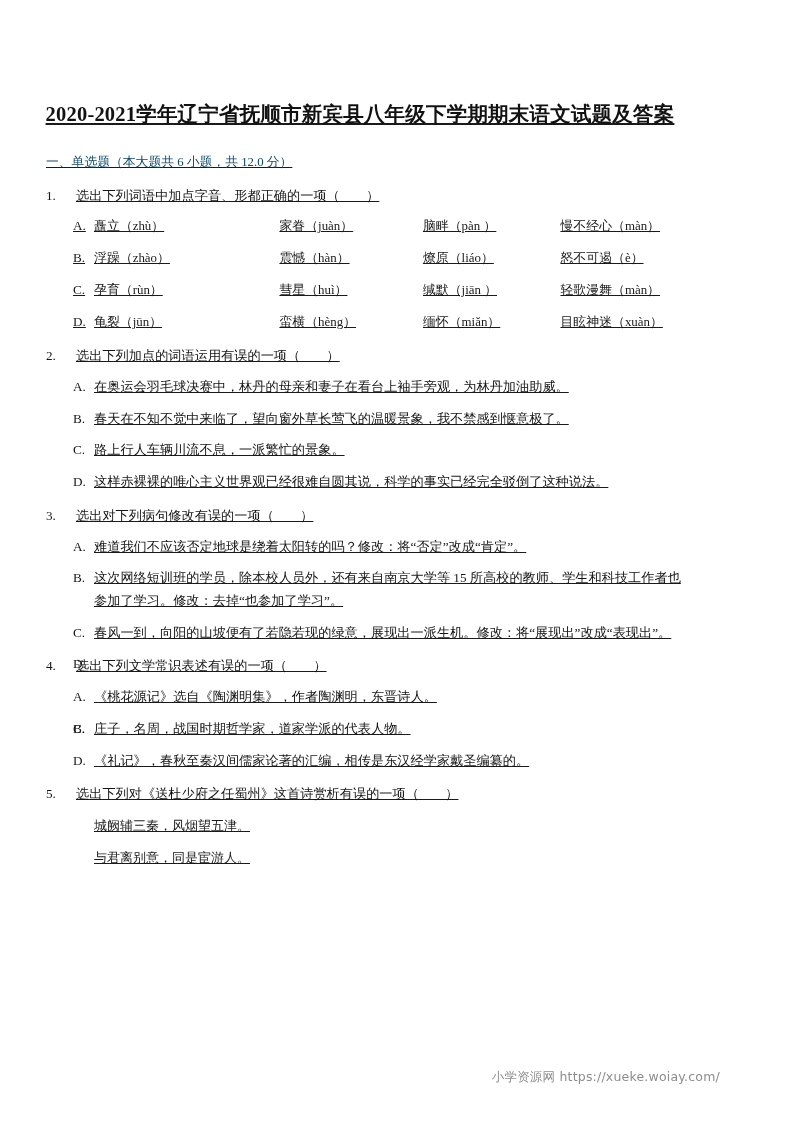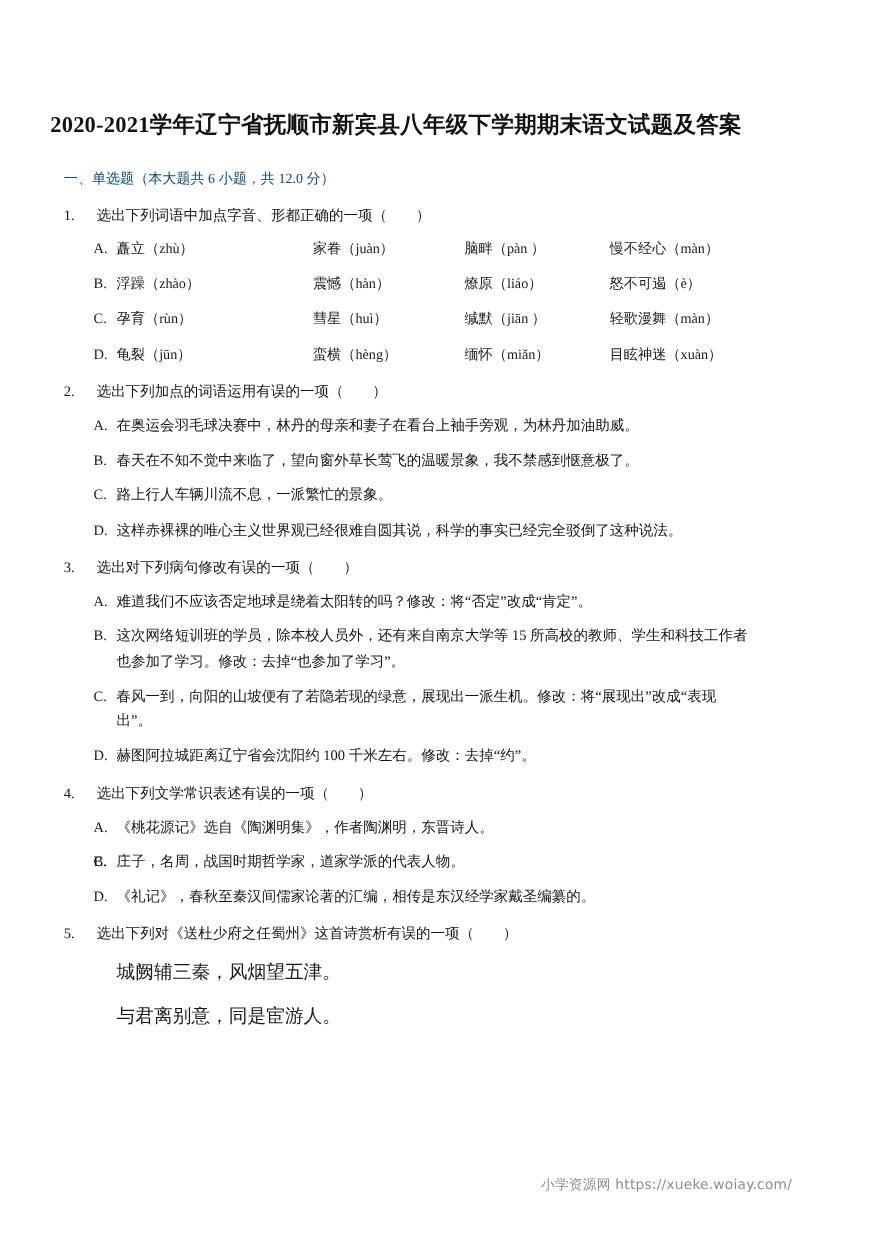--- a/index.html
+++ b/index.html
@@ -13,21 +13,22 @@
     position: relative;
     font-family: "Liberation Serif", "DejaVu Serif", serif;
     color: #1a1a1a;
     overflow: hidden;
   }
   .page {
     position: relative;
     width: 720px;
     height: 1122px;
     box-sizing: border-box;
-    padding: 0 40px;
+    padding: 0 28px;
+    text-decoration: underline;
   }
   .doc-title {
     margin: 0;
     padding-top: 96px;
     font-size: 20.5px;
     font-weight: bold;
     line-height: 1.85;
     text-align: center;
     letter-spacing: 0.2px;
     color: #121212;
@@ -100,21 +101,21 @@
     flex: 1 1 0;
     white-space: nowrap;
   }
   .grid-cells .cell:nth-child(1) { flex: 0 0 29%; }
   .grid-cells .cell:nth-child(2) { flex: 0 0 24%; text-align: left; margin-left: 12px; }
   .grid-cells .cell:nth-child(3) { flex: 0 0 23%; text-align: left; }
   .grid-cells .cell:nth-child(4) { flex: 1 1 auto; }
   .poem-line {
     margin-top: 10px;
     padding-left: 48px;
-    font-size: 17px;
+    font-size: 13px;
     line-height: 1.72;
   }
   .footer {
     position: absolute;
     left: 0;
     right: 0;
     bottom: 36px;
     text-align: right;
     font-size: 12.5px;
     color: #8d8d8d;
@@ -214,21 +215,20 @@
       <li class="opt">
         <span class="opt-label">B.</span>
         <span>这次网络短训班的学员，除本校人员外，还有来自南京大学等 15 所高校的教师、学生和科技工作者也参加了学习。修改：去掉“也参加了学习”。</span>
       </li>
       <li class="opt">
         <span class="opt-label">C.</span>
         <span>春风一到，向阳的山坡便有了若隐若现的绿意，展现出一派生机。修改：将“展现出”改成“表现出”。</span>
       </li>
       <li class="opt">
         <span class="opt-label">D.</span>
-        <span>赫图阿拉城距离辽宁省会沈阳约 100 千米左右。修改：去掉“约”。</span>
       </li>
     </ul>
   </div>
 
   <div class="q-block">
     <div class="q-stem">
       <span class="q-num">4.</span>
       <span>选出下列文学常识表述有误的一项（　　）</span>
     </div>
     <ul class="opt-list">

